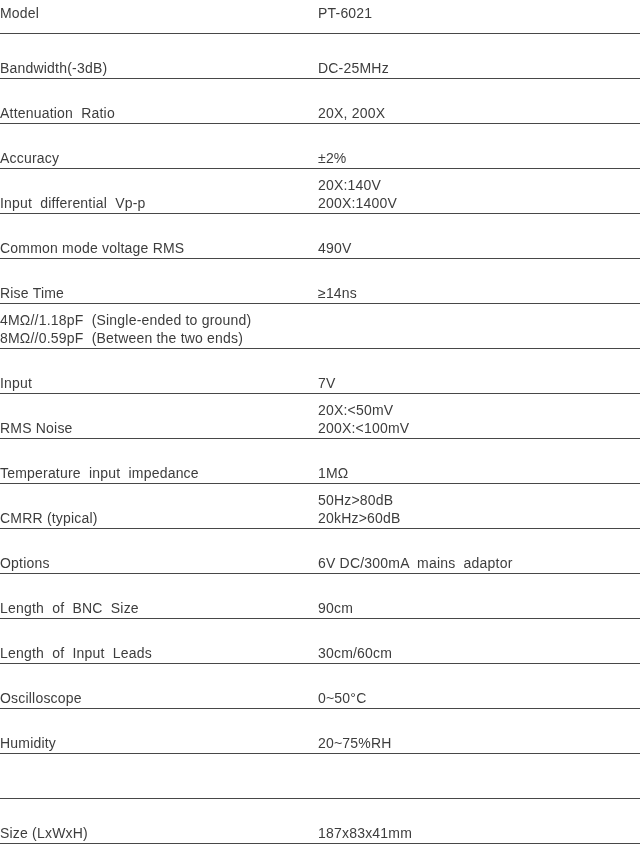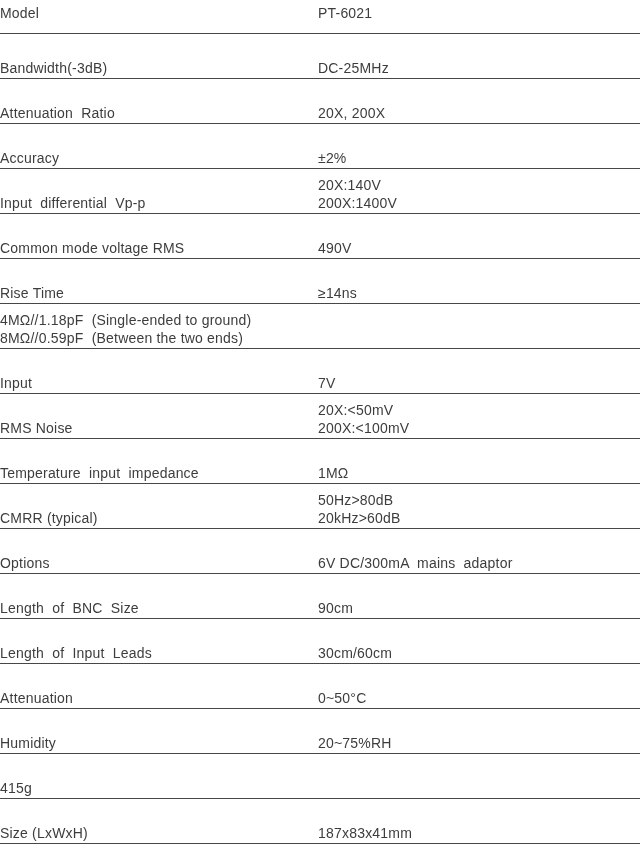--- a/index.html
+++ b/index.html
@@ -122,31 +122,30 @@
     <div class="spec-cell spec-label">Length  of  BNC  Size</div>
     <div class="spec-cell spec-value">90cm</div>
   </div>
 
   <div class="spec-row">
     <div class="spec-cell spec-label">Length  of  Input  Leads</div>
     <div class="spec-cell spec-value">30cm/60cm</div>
   </div>
 
   <div class="spec-row">
-    <div class="spec-cell spec-label">Attenuation</div>
+    <div class="spec-cell spec-label">Oscilloscope</div>
     <div class="spec-cell spec-value">0~50°C</div>
   </div>
 
   <div class="spec-row">
     <div class="spec-cell spec-label">Humidity</div>
     <div class="spec-cell spec-value">20~75%RH</div>
   </div>
 
   <div class="spec-row">
-    <div class="spec-cell spec-value">415g</div>
   </div>
 
   <div class="spec-row">
     <div class="spec-cell spec-label">Size (LxWxH)</div>
     <div class="spec-cell spec-value">187x83x41mm</div>
   </div>
 
 </div>
 
 </body></html>

